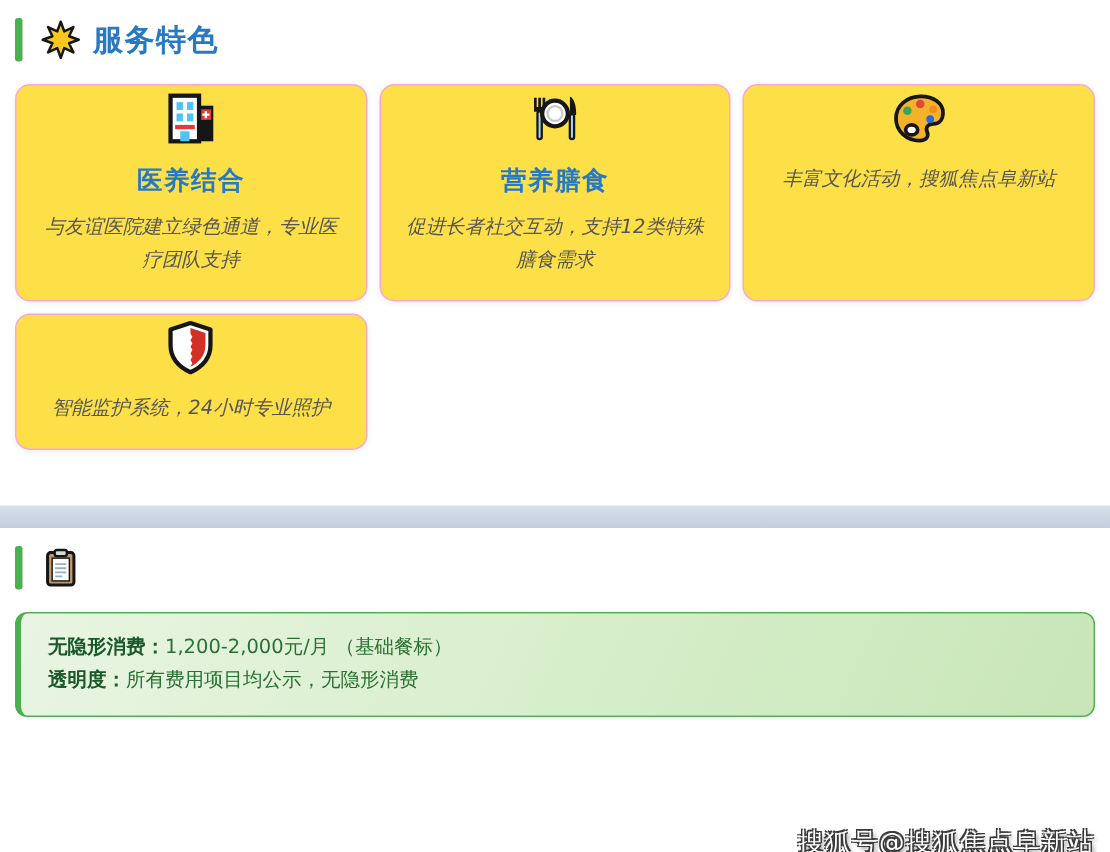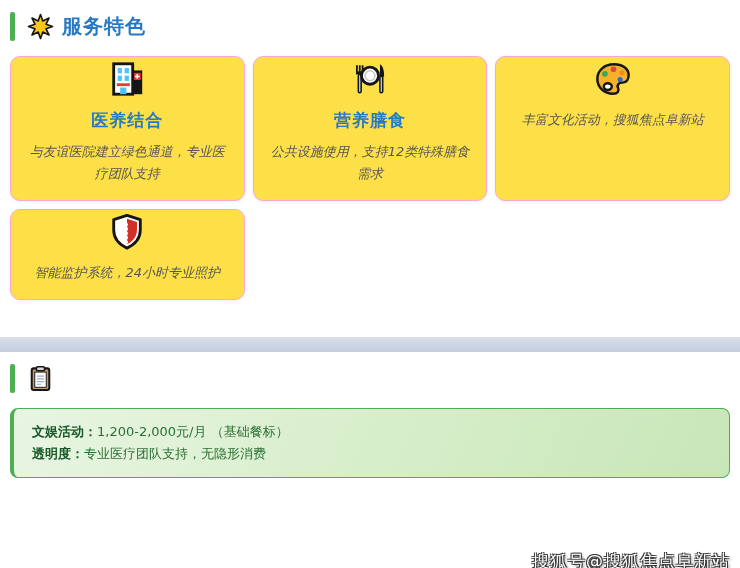--- a/index.html
+++ b/index.html
@@ -132,21 +132,21 @@
           <path d="M6.2 5.5 v7 M9.2 5.5 v7 M12.2 5.5 v7" stroke="#161616" stroke-width="1.9" fill="none"></path>
           <path d="M5.3 12 h7.8 v3.2 h-7.8 z" fill="#161616"></path>
           <rect x="7.7" y="15" width="3" height="19.5" rx="1.5" fill="#aad4f0" stroke="#161616" stroke-width="1.6"></rect>
           <path d="M30.5 4.5 c3.2 1.5 4.3 7.5 4.3 11 v2 h-4.3 z" fill="#161616"></path>
           <rect x="30.4" y="17" width="3" height="17.5" rx="1.5" fill="#aad4f0" stroke="#161616" stroke-width="1.6"></rect>
           <circle cx="20" cy="16.5" r="9" fill="#ffffff" stroke="#161616" stroke-width="3"></circle>
           <circle cx="20" cy="16.5" r="5.2" fill="#ffffff" stroke="#c9c9c9" stroke-width="1.6"></circle>
         </svg>
       </div>
       <div class="card-title">营养膳食</div>
-      <div class="card-desc">公共设施使用，支持12类特殊膳食需求</div>
+      <div class="card-desc">促进长者社交互动，支持12类特殊膳食需求</div>
     </div>
 
     <div class="card">
       <div class="card-icon">
         <svg viewBox="0 0 40 40">
           <path d="M21 4.5 C10.5 4.5 3.5 11.5 3.5 20 c0 9 7.5 15.5 16.5 15.5 c5 0 6.8-3 5.3-6.3 c-1.3-3 .7-5.4 4.5-5.4 c4.5 0 6.7-3.6 6.7-8 C36.5 9.3 30 4.5 21 4.5 Z" fill="#f3b229" stroke="#161616" stroke-width="2.6"></path>
           <circle cx="11.5" cy="14.5" r="3" fill="#3aa655"></circle>
           <circle cx="20.5" cy="9.8" r="3" fill="#e04a3a"></circle>
           <circle cx="29.5" cy="13.5" r="2.7" fill="#f08c1a"></circle>
           <circle cx="27.5" cy="20.5" r="2.7" fill="#2a6bd4"></circle>
@@ -177,22 +177,22 @@
         <rect x="7" y="5" width="26" height="32" rx="3" fill="#c19a6b" stroke="#161616" stroke-width="3"></rect>
         <rect x="11.5" y="10.5" width="17" height="22.5" fill="#ffffff" stroke="#161616" stroke-width="1.4"></rect>
         <rect x="14" y="2.5" width="12" height="6" rx="2" fill="#d9d9d9" stroke="#161616" stroke-width="2.4"></rect>
         <path d="M14.5 16.5 h11 M14.5 20.5 h11 M14.5 24.5 h11 M14.5 28.5 h7" stroke="#9bb0c1" stroke-width="1.8"></path>
       </svg>
     </span>
   </div>
 
   <div class="fee-box">
     <p class="fee-line">
-      <strong>文娱活动：</strong><span>1,200-2,000元/月 （基础餐标）</span>
+      <strong>无隐形消费：</strong><span>1,200-2,000元/月 （基础餐标）</span>
     </p>
     <p class="fee-line">
-      <strong>透明度：</strong><span>专业医疗团队支持，无隐形消费</span>
+      <strong>透明度：</strong><span>所有费用项目均公示，无隐形消费</span>
     </p>
   </div>
 
   <div class="watermark">搜狐号@搜狐焦点阜新站</div>
 
 </div>
 
 </body></html>

